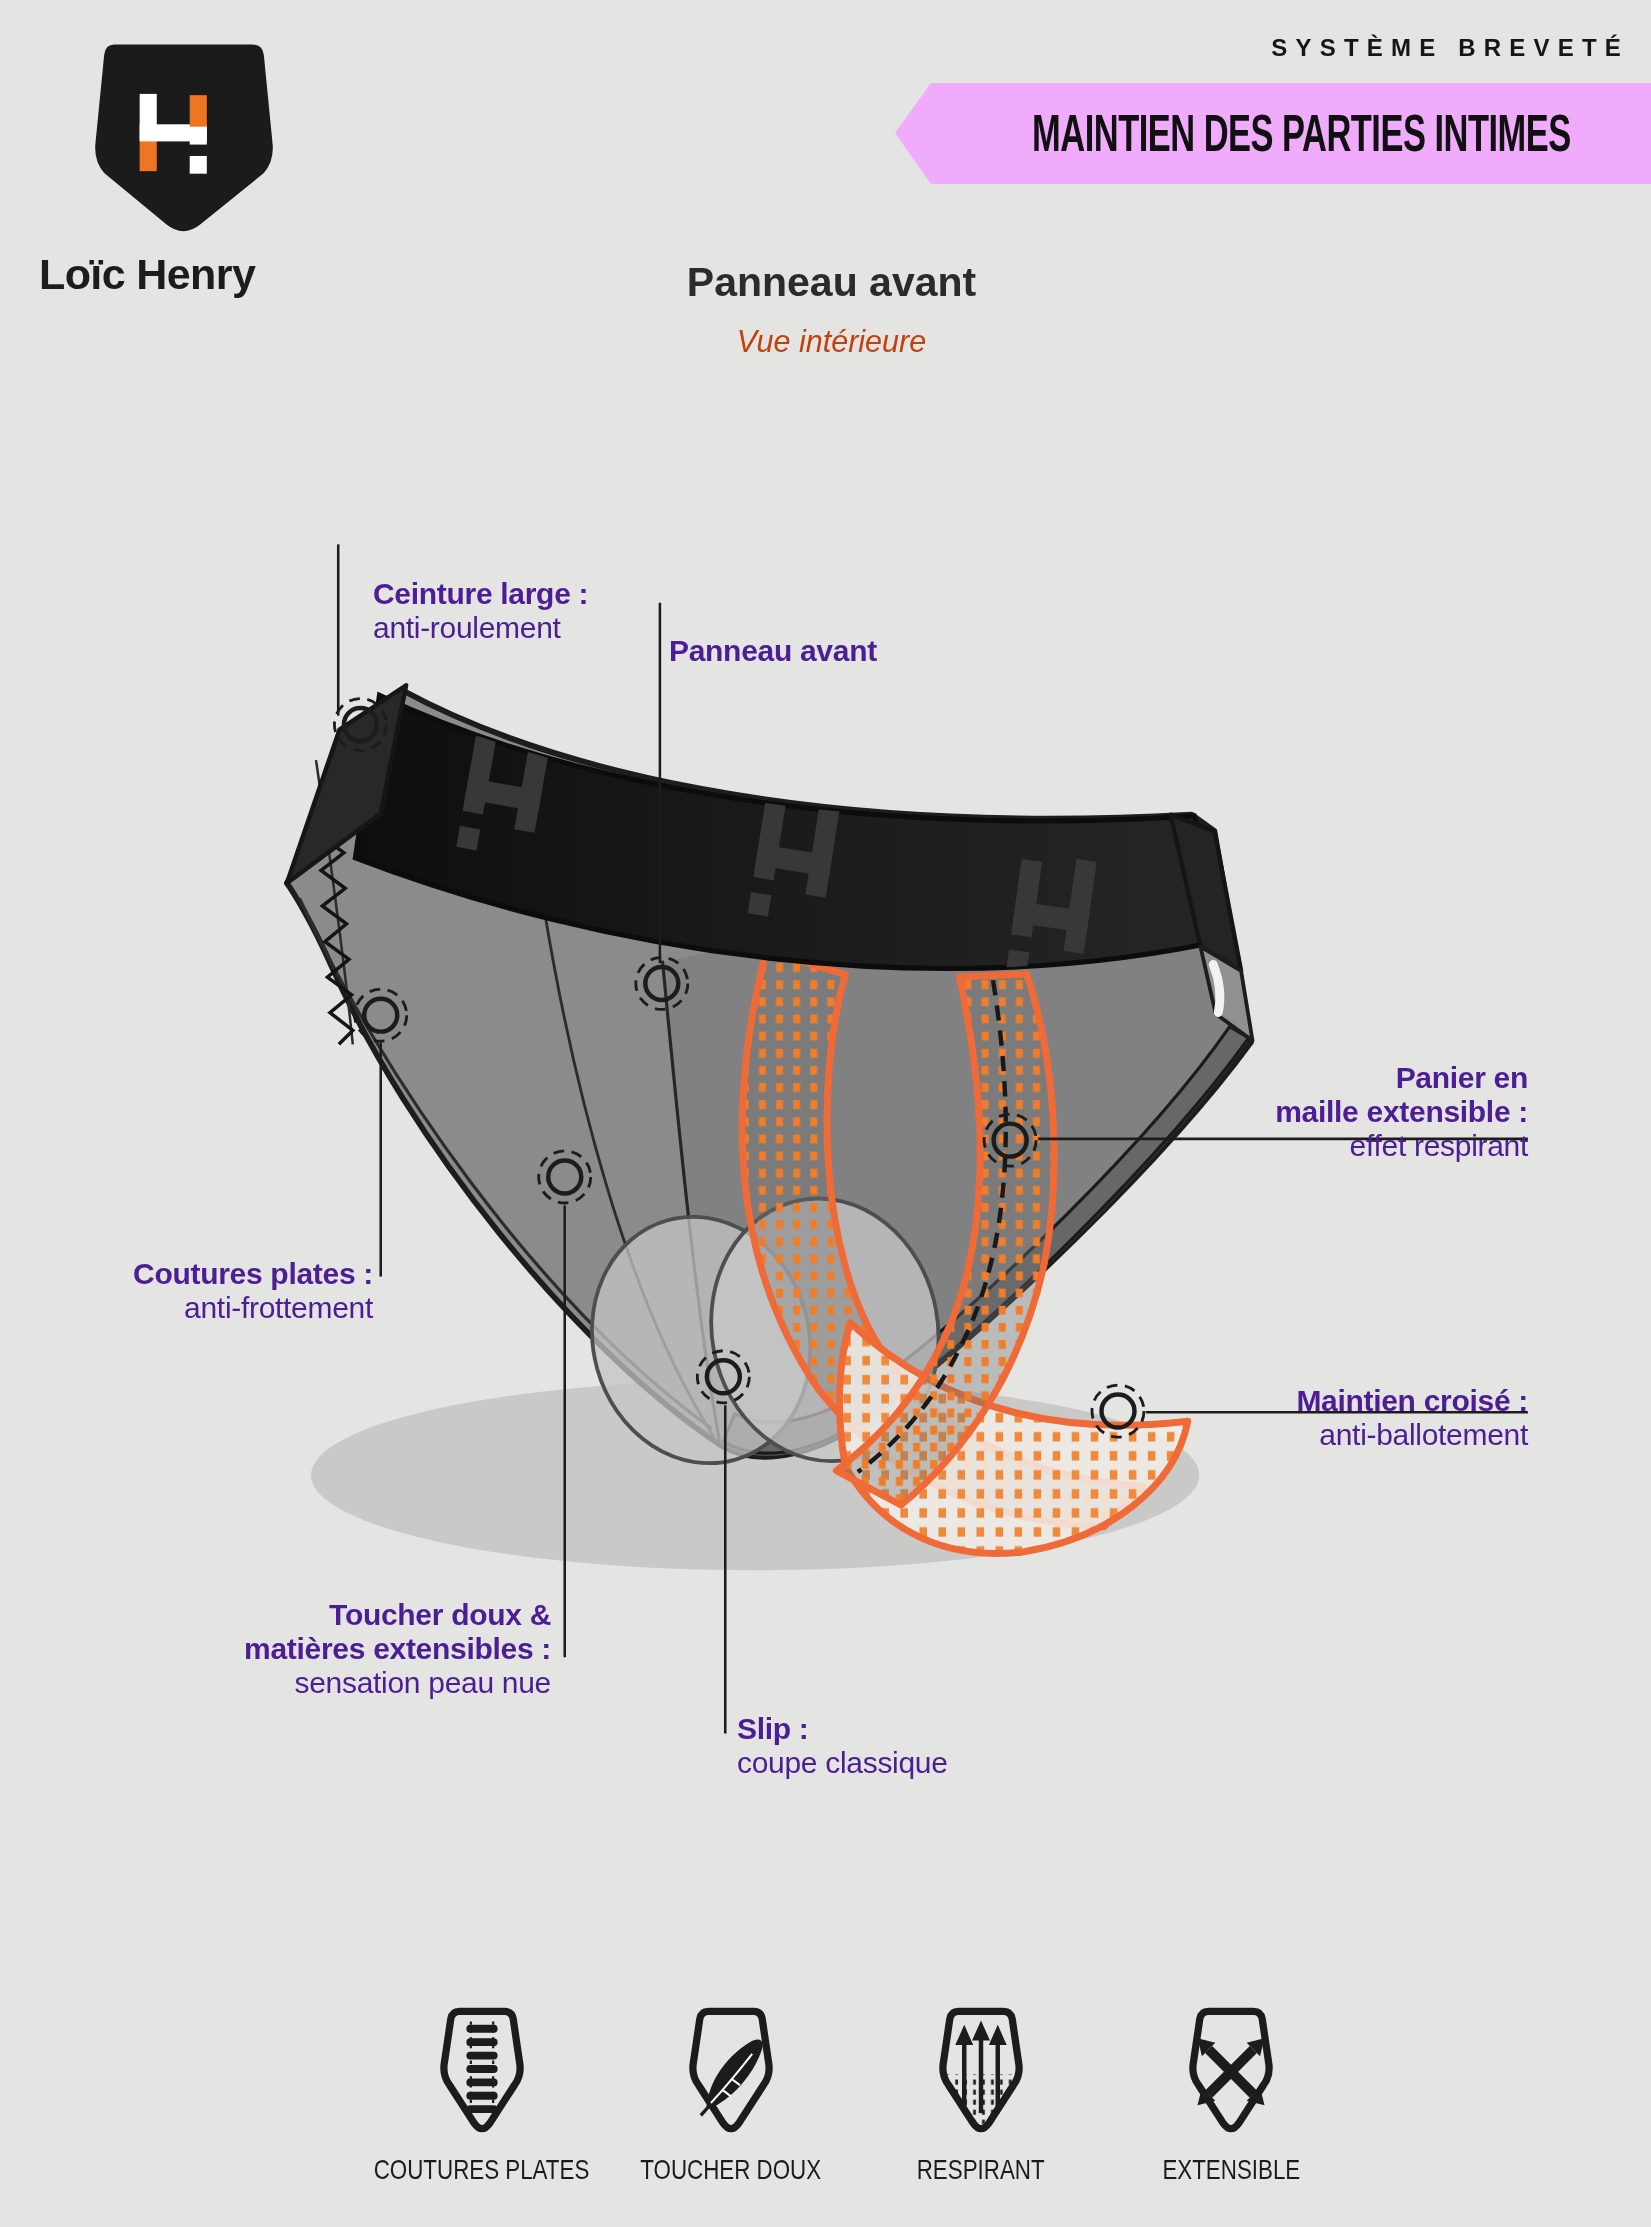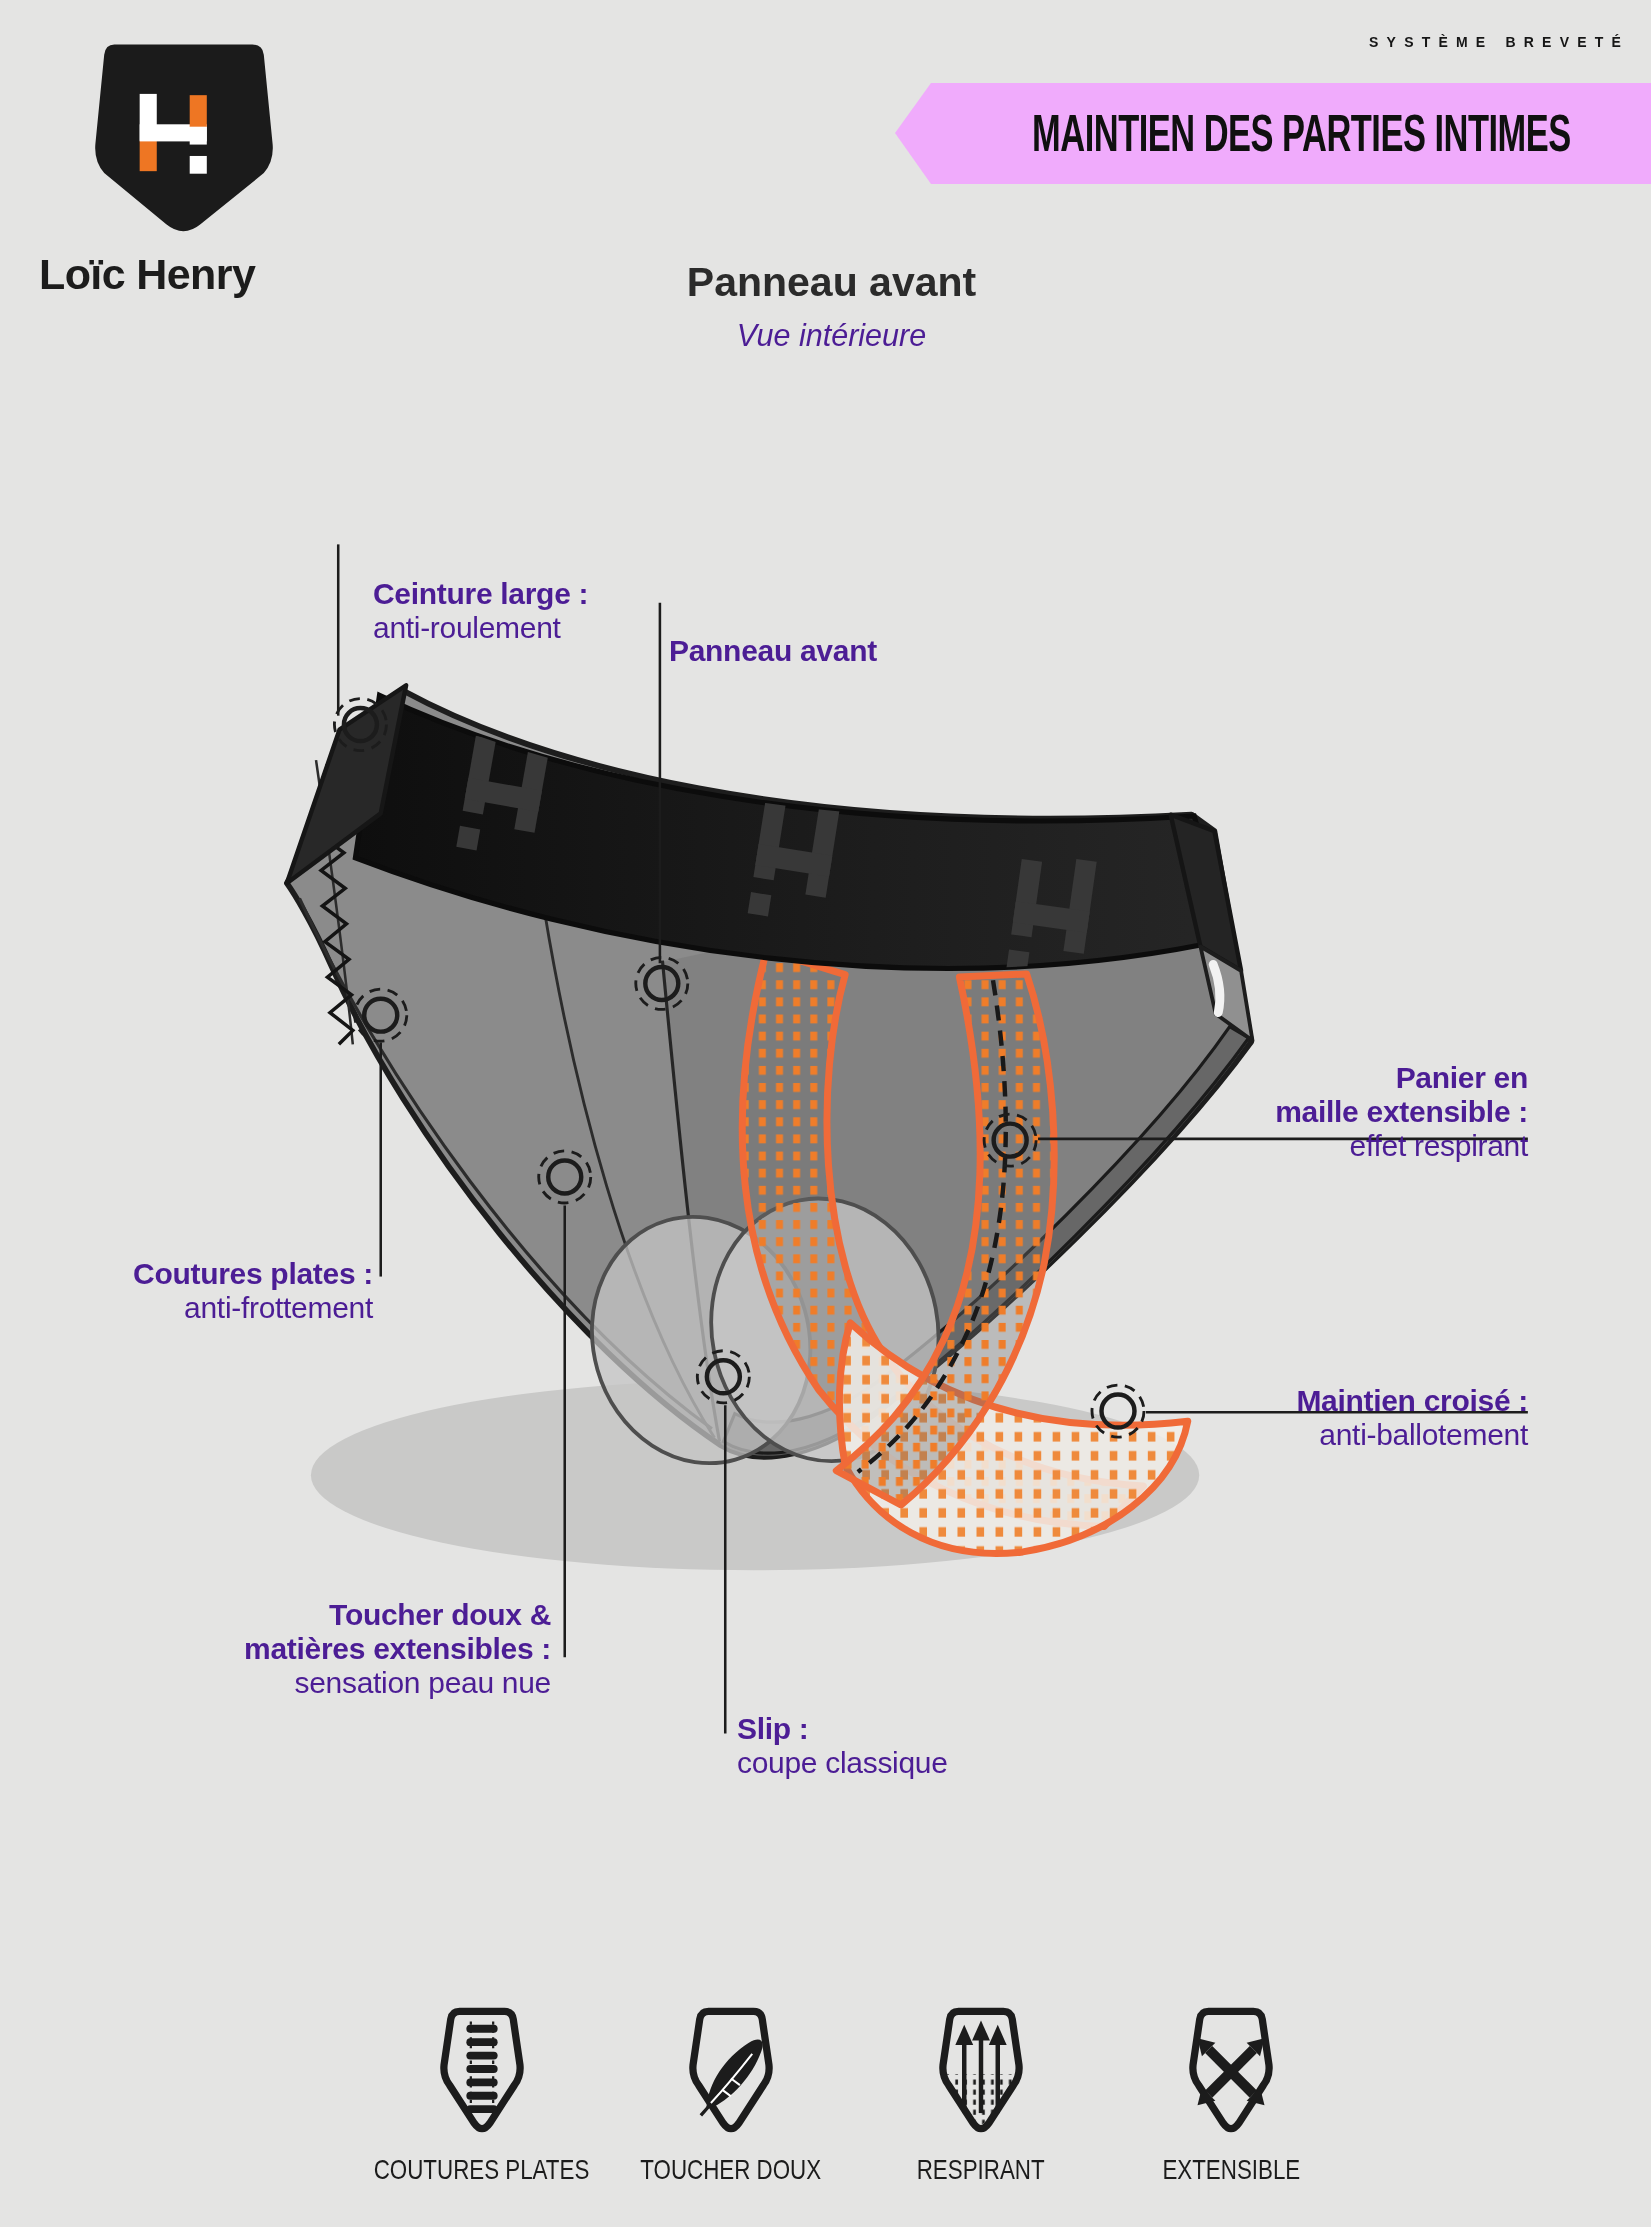--- a/index.html
+++ b/index.html
@@ -1,31 +1,31 @@
 <!DOCTYPE html>
 <html style="font-size:10.2px"><head>
 <meta charset="utf-8">
 <style>
   html,body{margin:0;padding:0;background:#e4e4e3;}
   #canvas{position:relative;width:1651px;height:2227px;background:#e4e4e3;overflow:hidden;
           font-family:"Liberation Sans",sans-serif;color:#2a2a2a;}
   .abs{position:absolute;}
   
   #wordmark{left:39px;top:250px;font-size:43px;font-weight:bold;letter-spacing:-0.6px;color:#1c1c1c;text-align:center;}
-  #patent{left:1079px;top:34px;width:550px;text-align:right;font-size:14px;font-weight:bold;
+  #patent{left:1079px;top:34px;width:550px;text-align:right;font-size:24px;font-weight:bold;
           letter-spacing:8.2px;color:#161616;}
   #banner{left:895px;top:83px;width:756px;height:101px;background:#f0abfc;
           clip-path:polygon(36px 0,100% 0,100% 100%,36px 100%,0 50px);
           display:flex;align-items:center;justify-content:center;padding-left:57px;box-sizing:border-box;}
   #banner .cond{display:inline-block;transform:scale(0.82,1.22);white-space:nowrap;
           font-size:42px;font-weight:bold;color:#101010;letter-spacing:-0.6px;}
   
   #title-block{left:546px;top:259px;width:571px;text-align:center;}
   #title-main{font-size:41px;font-weight:bold;color:#2b2b2b;letter-spacing:0px;}
-  #title-sub{font-size:30.5px;font-style:italic;color:#4c1d95;margin-top:12px;}
+  #title-sub{font-size:30.5px;font-style:italic;color:#c2410c;margin-top:18px;}
   
   .callout{font-size:30px;line-height:34px;color:#4c1d95;letter-spacing:-0.3px;white-space:nowrap;margin-top:44px;}
   .callout .b{font-weight:bold;display:block;}
   .callout .n{font-weight:normal;display:block;}
   .ra{text-align:right;}
   #co-ceinture{left:373px;top:533px;}
   #co-panneau{left:669px;top:590px;}
   #co-panier{left:1211px;top:1017px;width:317px;}
   #co-coutures{left:56px;top:1213px;width:317px;}
   #co-toucher{left:234px;top:1554px;width:317px;}

